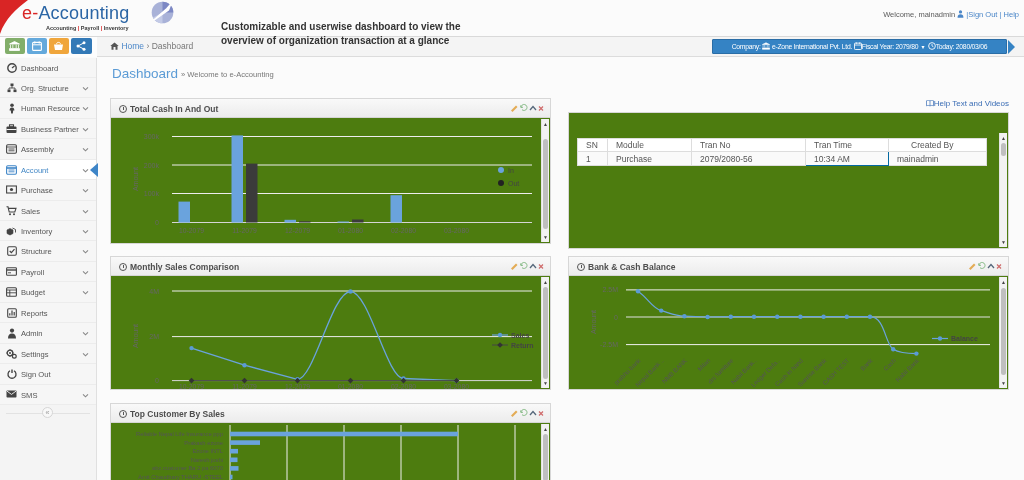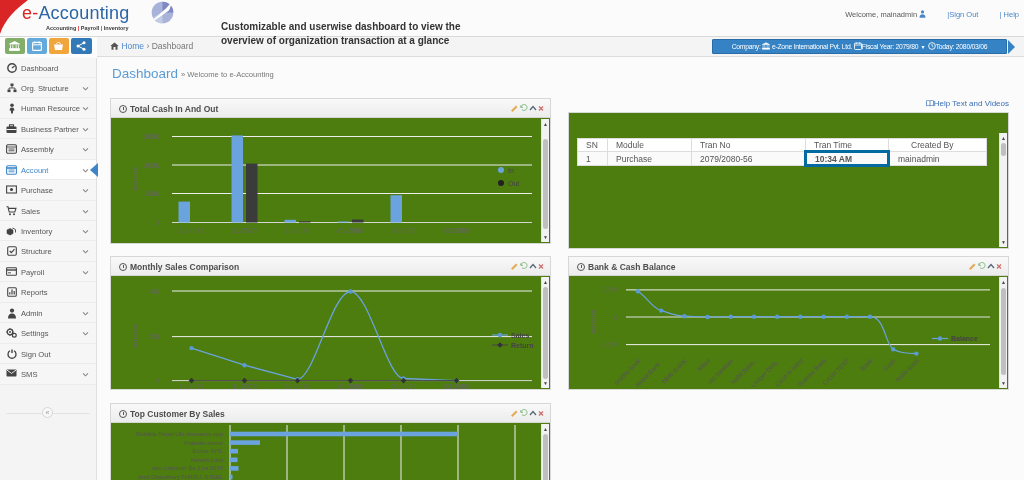--- a/index.html
+++ b/index.html
@@ -9,21 +9,21 @@
 #hdr { position:absolute; left:0; top:0; width:1024px; height:37px; background:#fbfbfb; border-bottom:1px solid #d9d9d9; }
 #swoosh { position:absolute; left:0; top:0; }
 #logotext { position:absolute; left:22px; top:3px; font-size:18px; font-weight:400; letter-spacing:0.2px; }
 #logotext .e { color:#d92525; }
 #logotext .acc { color:#2b65a5; }
 #logosub { position:absolute; left:46px; top:25px; font-size:5.5px; color:#3a3a3a; font-weight:700; }
 #logosub .p { color:#d92525; }
 #logoicon { position:absolute; left:151px; top:1px; }
 #tagline { position:absolute; left:221px; top:20px; font-size:10px; line-height:14px; color:#333; font-weight:700; z-index:5; }
 #welcome { position:absolute; right:5px; top:10px; font-size:7.5px; color:#5b5b5b; }
-#welcome a { color:#4a86c8; text-decoration:none;margin-left:19px; }
+#welcome a { color:#4a86c8; text-decoration:none; }
 
 #tbar { position:absolute; left:0; top:37px; width:1024px; height:20px; background:#f4f4f4; border-bottom:1px solid #dcdcdc; }
 #tbar-left { position:absolute; left:0; top:37px; width:97px; height:20px; background:#fdfdfd; }
 .tbtn { position:absolute; top:38px; width:20.5px; height:16px; border-radius:2px; color:#fff; text-align:center; font-size:9px; line-height:16px; }
 #crumb { position:absolute; left:110px; top:41px; font-size:8.5px; color:#777; }
 #crumb .home { color:#4a86c8; }
 #cobar { position:absolute; left:712px; top:39px; width:295px; height:15px; background:#3583c4; border:1px solid #2a6da6; border-radius:1px; color:#fff; font-size:6.8px; letter-spacing:-0.25px; line-height:14px; text-align:center; }
 #coarr { position:absolute; left:1008px; top:39.5px; width:0; height:0; border-top:7.5px solid transparent; border-bottom:7.5px solid transparent; border-left:7px solid #3583c4; }
 
 #sb { position:absolute; left:0; top:58px; width:97px; height:422px; background:#f4f4f4; border-right:1px solid #e0e0e0; }
@@ -219,20 +219,30 @@
             <rect x="0.6" y="0.8" width="9.8" height="7.4" rx="0.8" fill="none" stroke="#444" stroke-width="1.1"></rect>
             <path d="M1,3 H10" stroke="#444" stroke-width="1.4"></path>
             <path d="M2,5.8 H5" stroke="#444" stroke-width="0.9"></path>
           </svg></span>
         <span class="lbl">Payroll</span>
         <span class="ch"><svg width="7" height="7">
             <path d="M1,2.3 L3.5,4.8 L6,2.3" stroke="#888" fill="none" stroke-width="1.1"></path>
           </svg></span>
       </div>
     <div class="mi">
+        <span class="ic"><svg width="11" height="10" viewBox="0 0 11 10">
+            <rect x="0.6" y="0.8" width="9.8" height="8.4" rx="1" fill="none" stroke="#444" stroke-width="1.1"></rect>
+            <path d="M1,3 H10 M3.8,3 V9 M1,5.8 H10" stroke="#444" stroke-width="0.9"></path>
+          </svg></span>
+        <span class="lbl">Budget</span>
+        <span class="ch"><svg width="7" height="7">
+            <path d="M1,2.3 L3.5,4.8 L6,2.3" stroke="#888" fill="none" stroke-width="1.1"></path>
+          </svg></span>
+      </div>
+    <div class="mi">
         <span class="ic"><svg width="10" height="10" viewBox="0 0 10 10">
             <rect x="0.7" y="0.7" width="8.6" height="8.6" rx="1" fill="none" stroke="#444" stroke-width="1.1"></rect>
             <path d="M2.8,7.5 V5.2 M5,7.5 V2.6 M7.2,7.5 V4" stroke="#444" stroke-width="1.2"></path>
           </svg></span>
         <span class="lbl">Reports</span>
       </div>
     <div class="mi">
         <span class="ic"><svg width="10" height="11" viewBox="0 0 10 11">
             <circle cx="5" cy="2.6" r="2.1" fill="#444"></circle>
             <path d="M1,10.5 C1,7 2.5,5.6 5,5.6 C7.5,5.6 9,7 9,10.5 Z" fill="#444"></path>
@@ -346,21 +356,21 @@
         <td style="border:1px solid #ddd; padding:0 8px 0 8px; width:30px;">SN</td>
         <td style="border:1px solid #ddd; padding:0 0 0 8px; width:84px;">Module</td>
         <td style="border:1px solid #ddd; padding:0 0 0 8px; width:114px;">Tran No</td>
         <td style="border:1px solid #ddd; padding:0 0 0 8px; width:83px;">Tran Time</td>
         <td style="border:1px solid #ddd; padding:0 0 0 22px;">Created By</td>
       </tr>
       <tr style="height:14px; background:#fafafa;">
         <td style="border:1px solid #ddd; padding:0 0 0 8px;">1</td>
         <td style="border:1px solid #ddd; padding:0 0 0 8px;">Purchase</td>
         <td style="border:1px solid #ddd; padding:0 0 0 8px;">2079/2080-56</td>
-        <td style="border:3px solid #0369a1; padding:0 0 0 8px;font-weight:bold;">10:34 AM</td>
+        <td style="border:1px solid #0369a1; padding:0 0 0 8px;">10:34 AM</td>
         <td style="border:1px solid #ddd; padding:0 0 0 8px;">mainadmin</td>
       </tr>
     </tbody>
       </table>
     <div class="sbar" style="top:20px;">
         <div class="up">▲</div>
         <div class="th" style="top:10px;height:13px;"></div>
         <div class="dn">▼</div>
       </div>
   </div>

